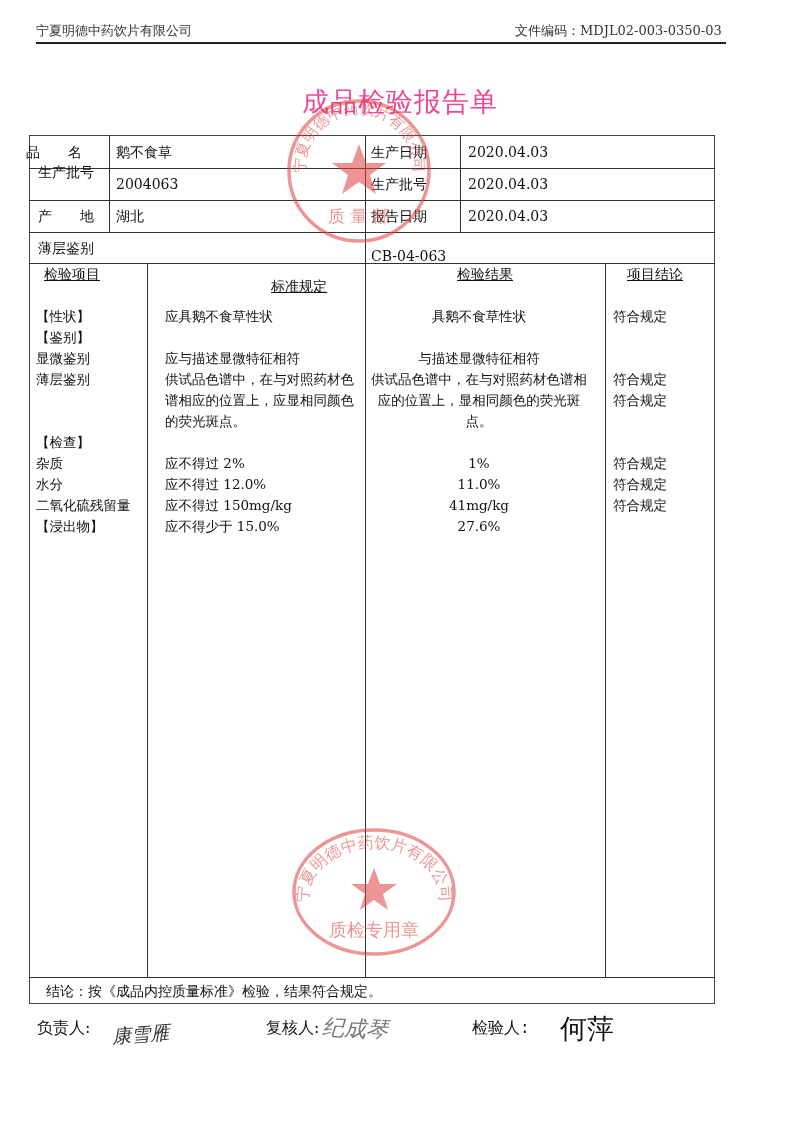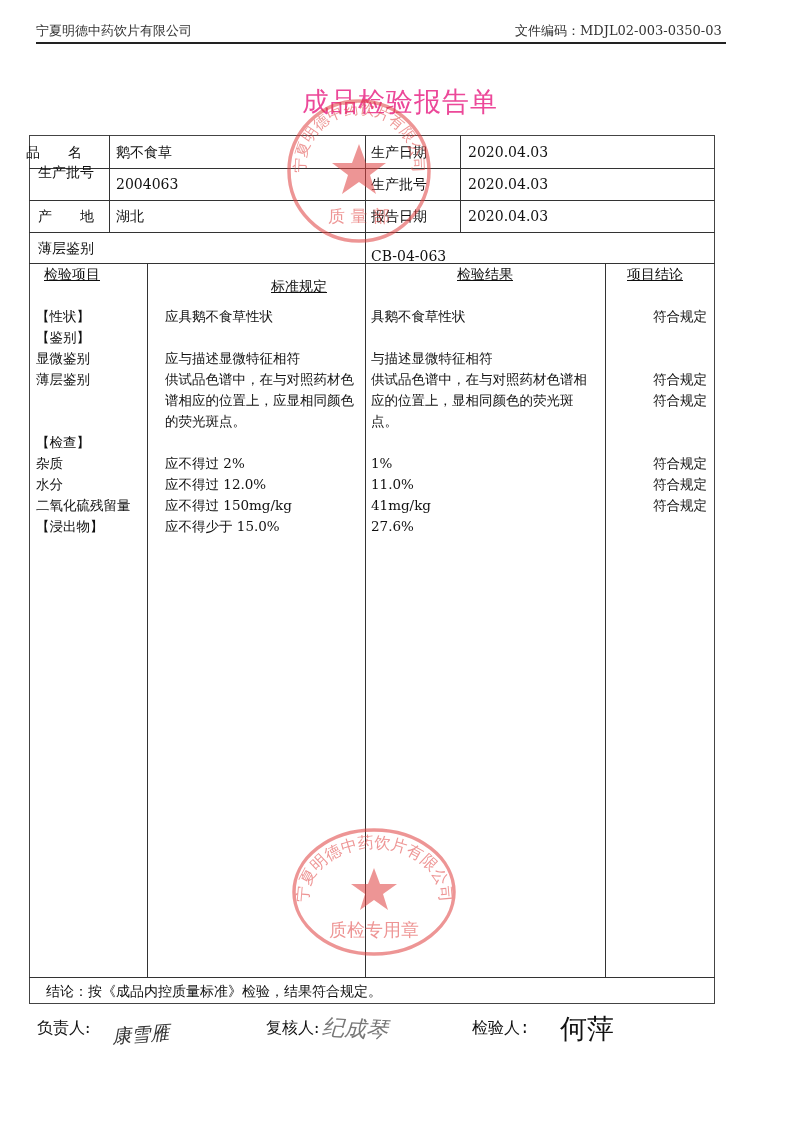--- a/index.html
+++ b/index.html
@@ -82,32 +82,32 @@
 
 应与描述显微特征相符
 供试品色谱中，在与对照药材色
 谱相应的位置上，应显相同颜色
 的荧光斑点。
 
 应不得过 2%
 应不得过 12.0%
 应不得过 150mg/kg
 应不得少于 15.0%</div>
-<div class="abs body-text" style="left:371px; top:306px;">具鹅不食草性状
+<div class="abs body-text" style="left:371px; top:306px;text-align:center;">具鹅不食草性状
 
 与描述显微特征相符
 供试品色谱中，在与对照药材色谱相
 应的位置上，显相同颜色的荧光斑
 点。
 
 1%
 11.0%
 41mg/kg
 27.6%</div>
-<div class="abs body-text" style="left:613px; top:306px;margin-left:40px;">符合规定
+<div class="abs body-text" style="left:613px; top:306px;">符合规定
 
 
 符合规定
 符合规定
 
 
 符合规定
 符合规定
 符合规定
 </div>

